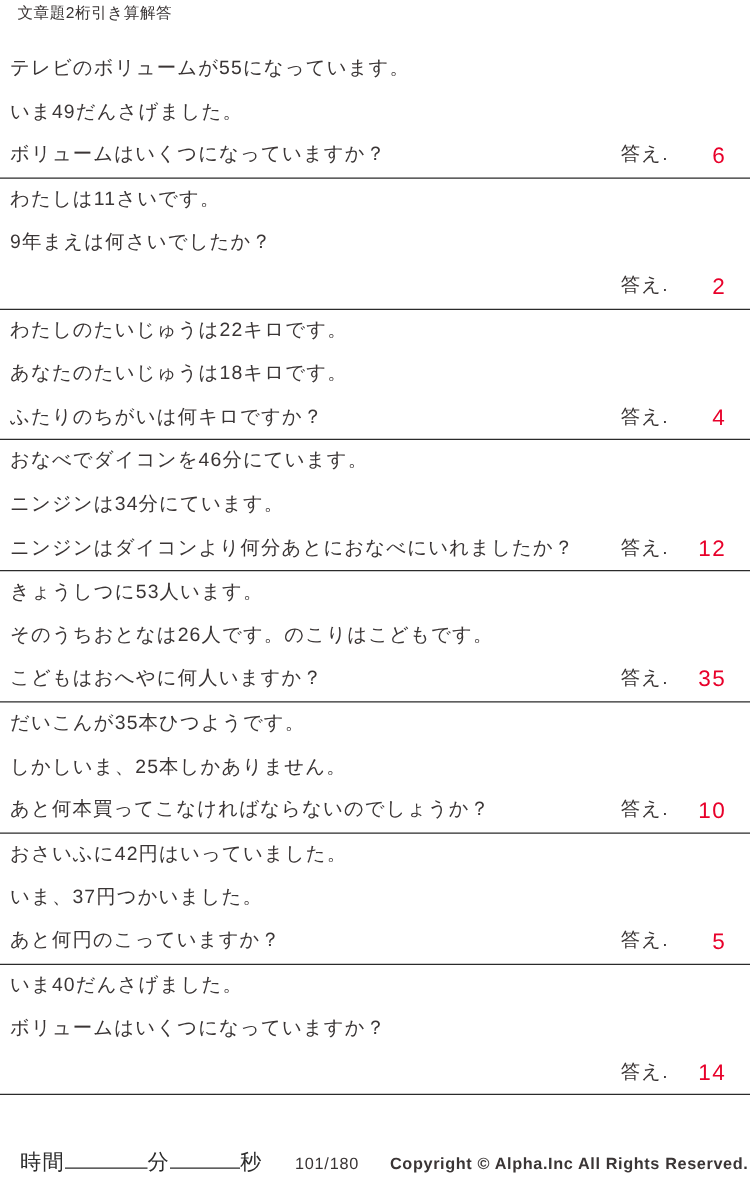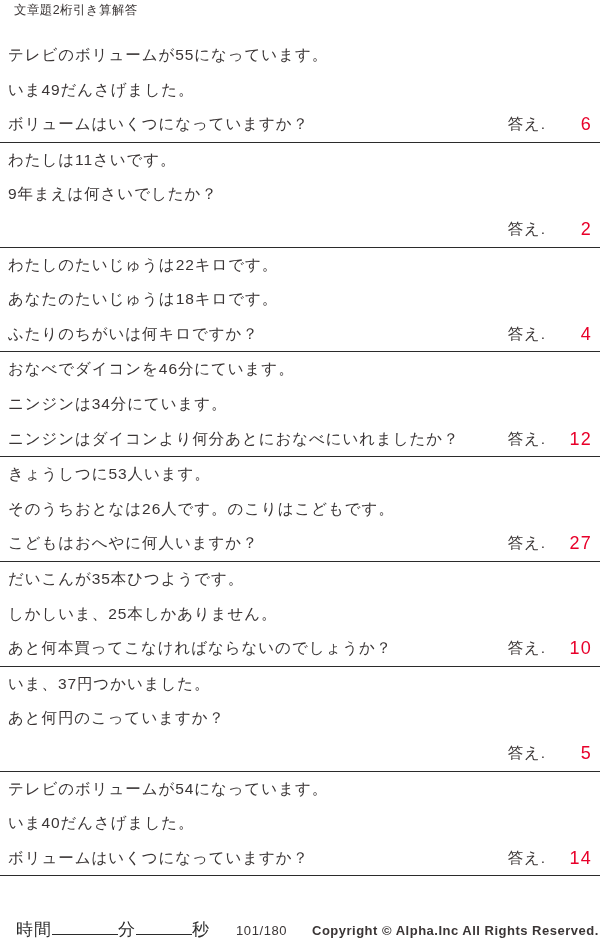--- a/index.html
+++ b/index.html
@@ -54,21 +54,21 @@
     letter-spacing: 0.9px;
     color: #3a3535;
     white-space: nowrap;
   }
   .problem-line.blank {
     visibility: hidden;
   }
   
   .answer-group {
     position: absolute;
-    right: 8px;
+    right: 19px;
     bottom: 0;
     height: 34.6px;
     line-height: 34.6px;
     display: flex;
     align-items: center;
     white-space: nowrap;
   }
   .answer-label {
     font-size: 15.5px;
     letter-spacing: 0.9px;
@@ -178,47 +178,47 @@
       </div>
     </div>
     <div class="problem-block">
       <div class="problem-lines">
         <div class="problem-line">きょうしつに53人います。</div>
         <div class="problem-line">そのうちおとなは26人です。のこりはこどもです。</div>
         <div class="problem-line">こどもはおへやに何人いますか？</div>
       </div>
       <div class="answer-group">
         <span class="answer-label">答え.</span>
-        <span class="answer-value">27</span>
+        <span class="answer-value">35</span>
       </div>
     </div>
     <div class="problem-block">
       <div class="problem-lines">
         <div class="problem-line">だいこんが35本ひつようです。</div>
         <div class="problem-line">しかしいま、25本しかありません。</div>
         <div class="problem-line">あと何本買ってこなければならないのでしょうか？</div>
       </div>
       <div class="answer-group">
         <span class="answer-label">答え.</span>
         <span class="answer-value">10</span>
       </div>
     </div>
     <div class="problem-block">
       <div class="problem-lines">
+        <div class="problem-line">おさいふに42円はいっていました。</div>
         <div class="problem-line">いま、37円つかいました。</div>
         <div class="problem-line">あと何円のこっていますか？</div>
       </div>
       <div class="answer-group">
         <span class="answer-label">答え.</span>
         <span class="answer-value">5</span>
       </div>
     </div>
     <div class="problem-block">
       <div class="problem-lines">
-        <div class="problem-line">テレビのボリュームが54になっています。</div>
         <div class="problem-line">いま40だんさげました。</div>
         <div class="problem-line">ボリュームはいくつになっていますか？</div>
       </div>
       <div class="answer-group">
         <span class="answer-label">答え.</span>
         <span class="answer-value">14</span>
       </div>
     </div>
   </div>
 

